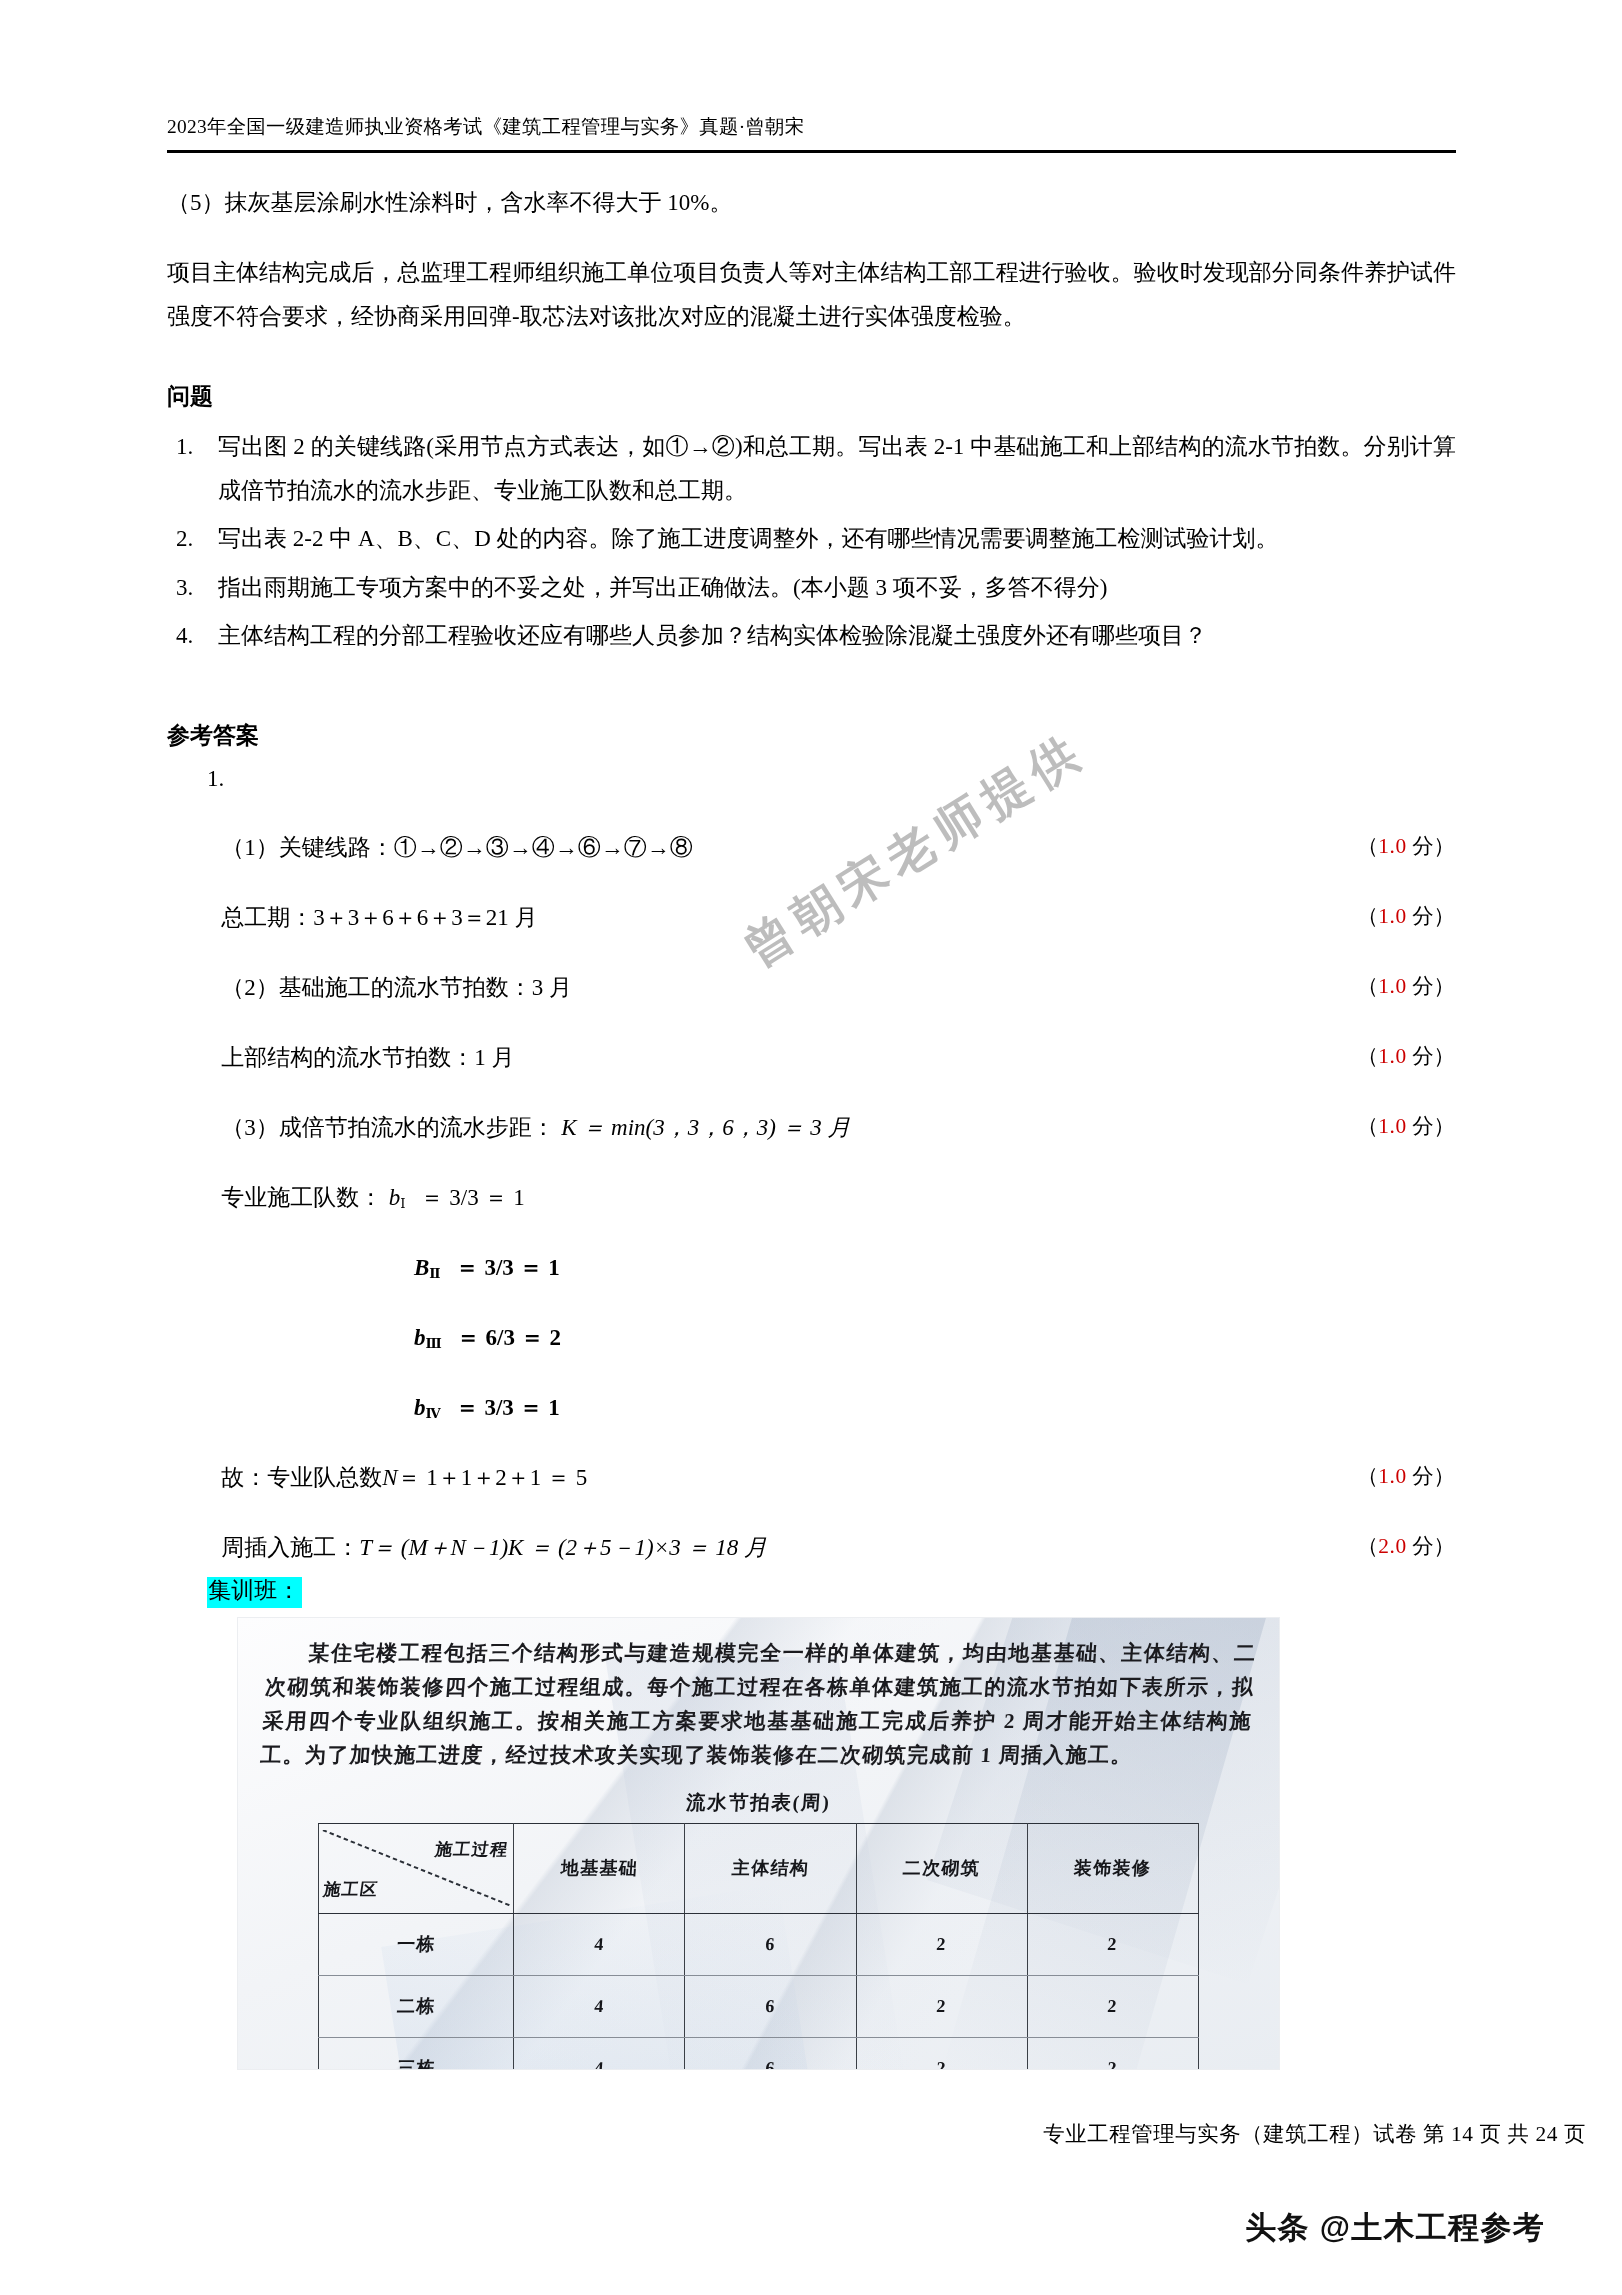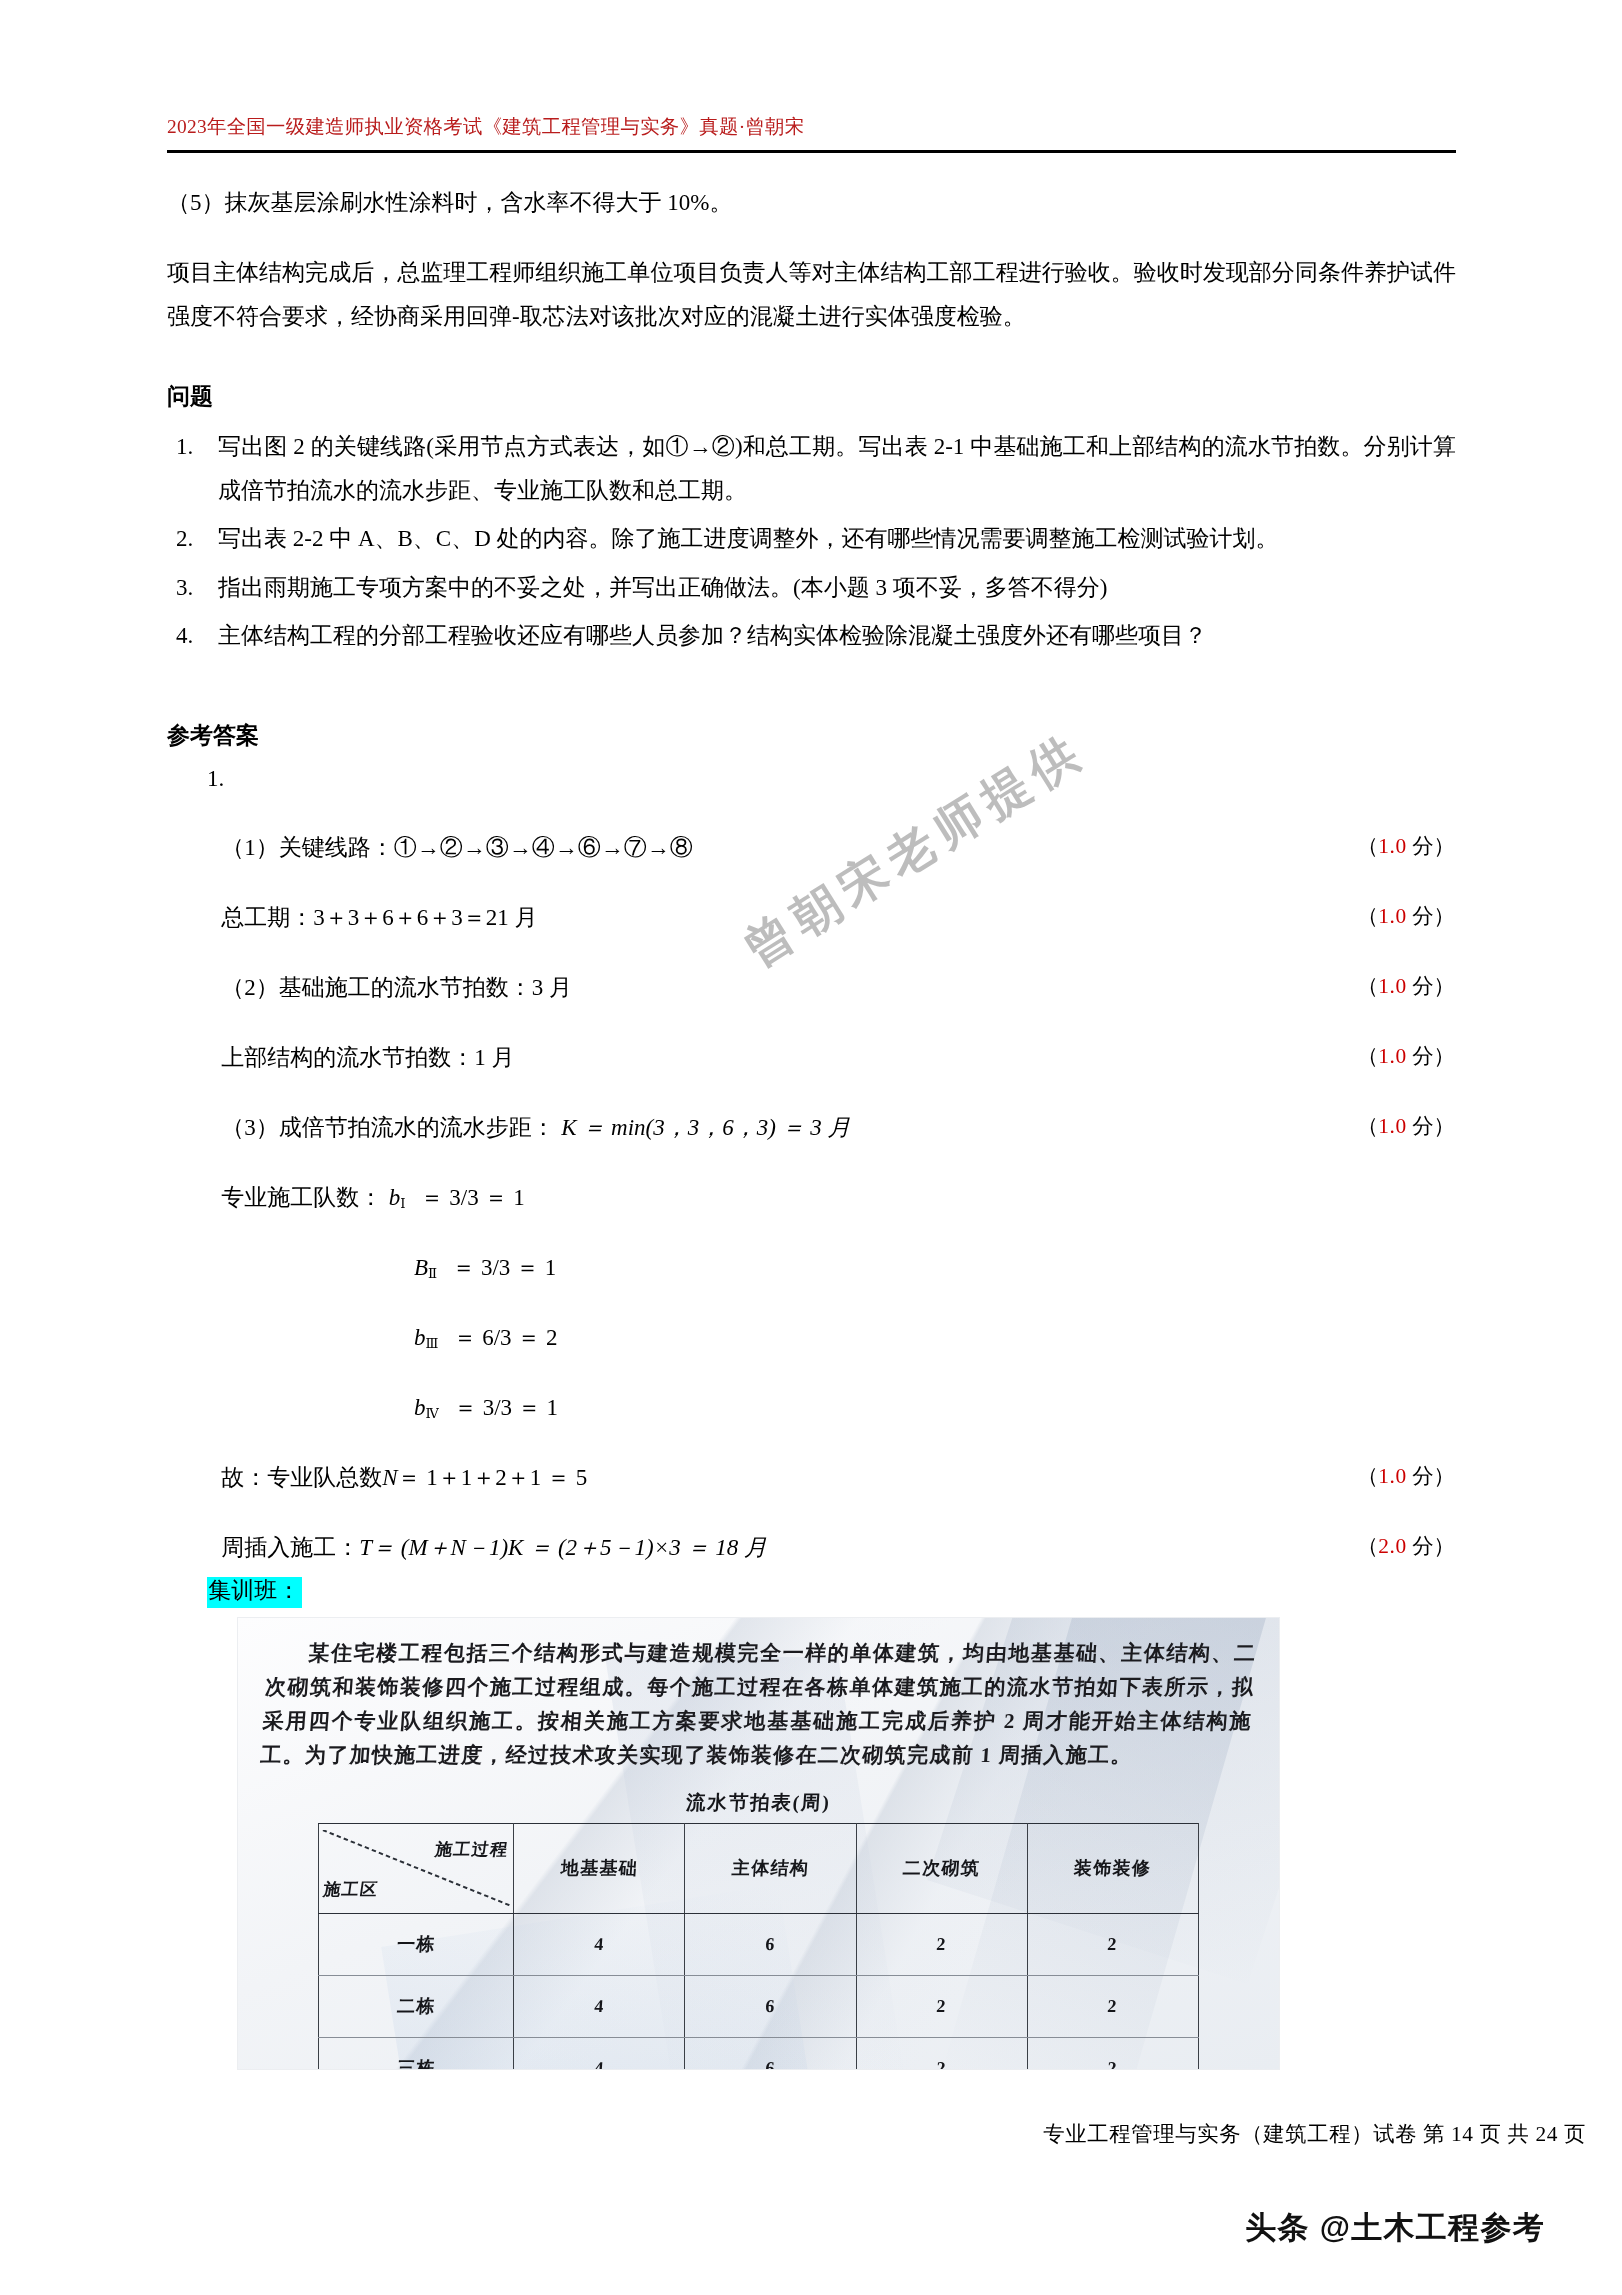--- a/index.html
+++ b/index.html
@@ -24,21 +24,21 @@
   .header-zone {
     position: absolute;
     left: 167px;
     top: 113px;
     width: 1289px;
   }
   .header-title {
     font-size: 19.4px;
     letter-spacing: 0.3px;
     white-space: nowrap;
-    color: #b91c1c;
+    color: #000000;
   }
   .header-rule {
     position: absolute;
     left: 167px;
     top: 150px;
     width: 1289px;
     height: 2.6px;
     background: #000;
   }
 
@@ -105,21 +105,21 @@
   .ans-score {
     position: absolute;
     right: 1px;
     top: 0;
     white-space: nowrap;
     font-size: 21.4px;
   }
   .ans-score .pts { color: #cc0000; letter-spacing: 0.6px; }
   .ans-score .brk { color: #000; }
 
-  .ans-line.sub { padding-left: 207px; }
+  .ans-line.sub { padding-left: 207px; font-weight: bold; }
 
   i.mvar { font-style: italic; font-family: "Liberation Serif", serif; }
   sub.rn {
     font-size: 0.58em;
     vertical-align: -0.22em;
     font-style: normal;
     letter-spacing: 0.3px;
   }
 
   

